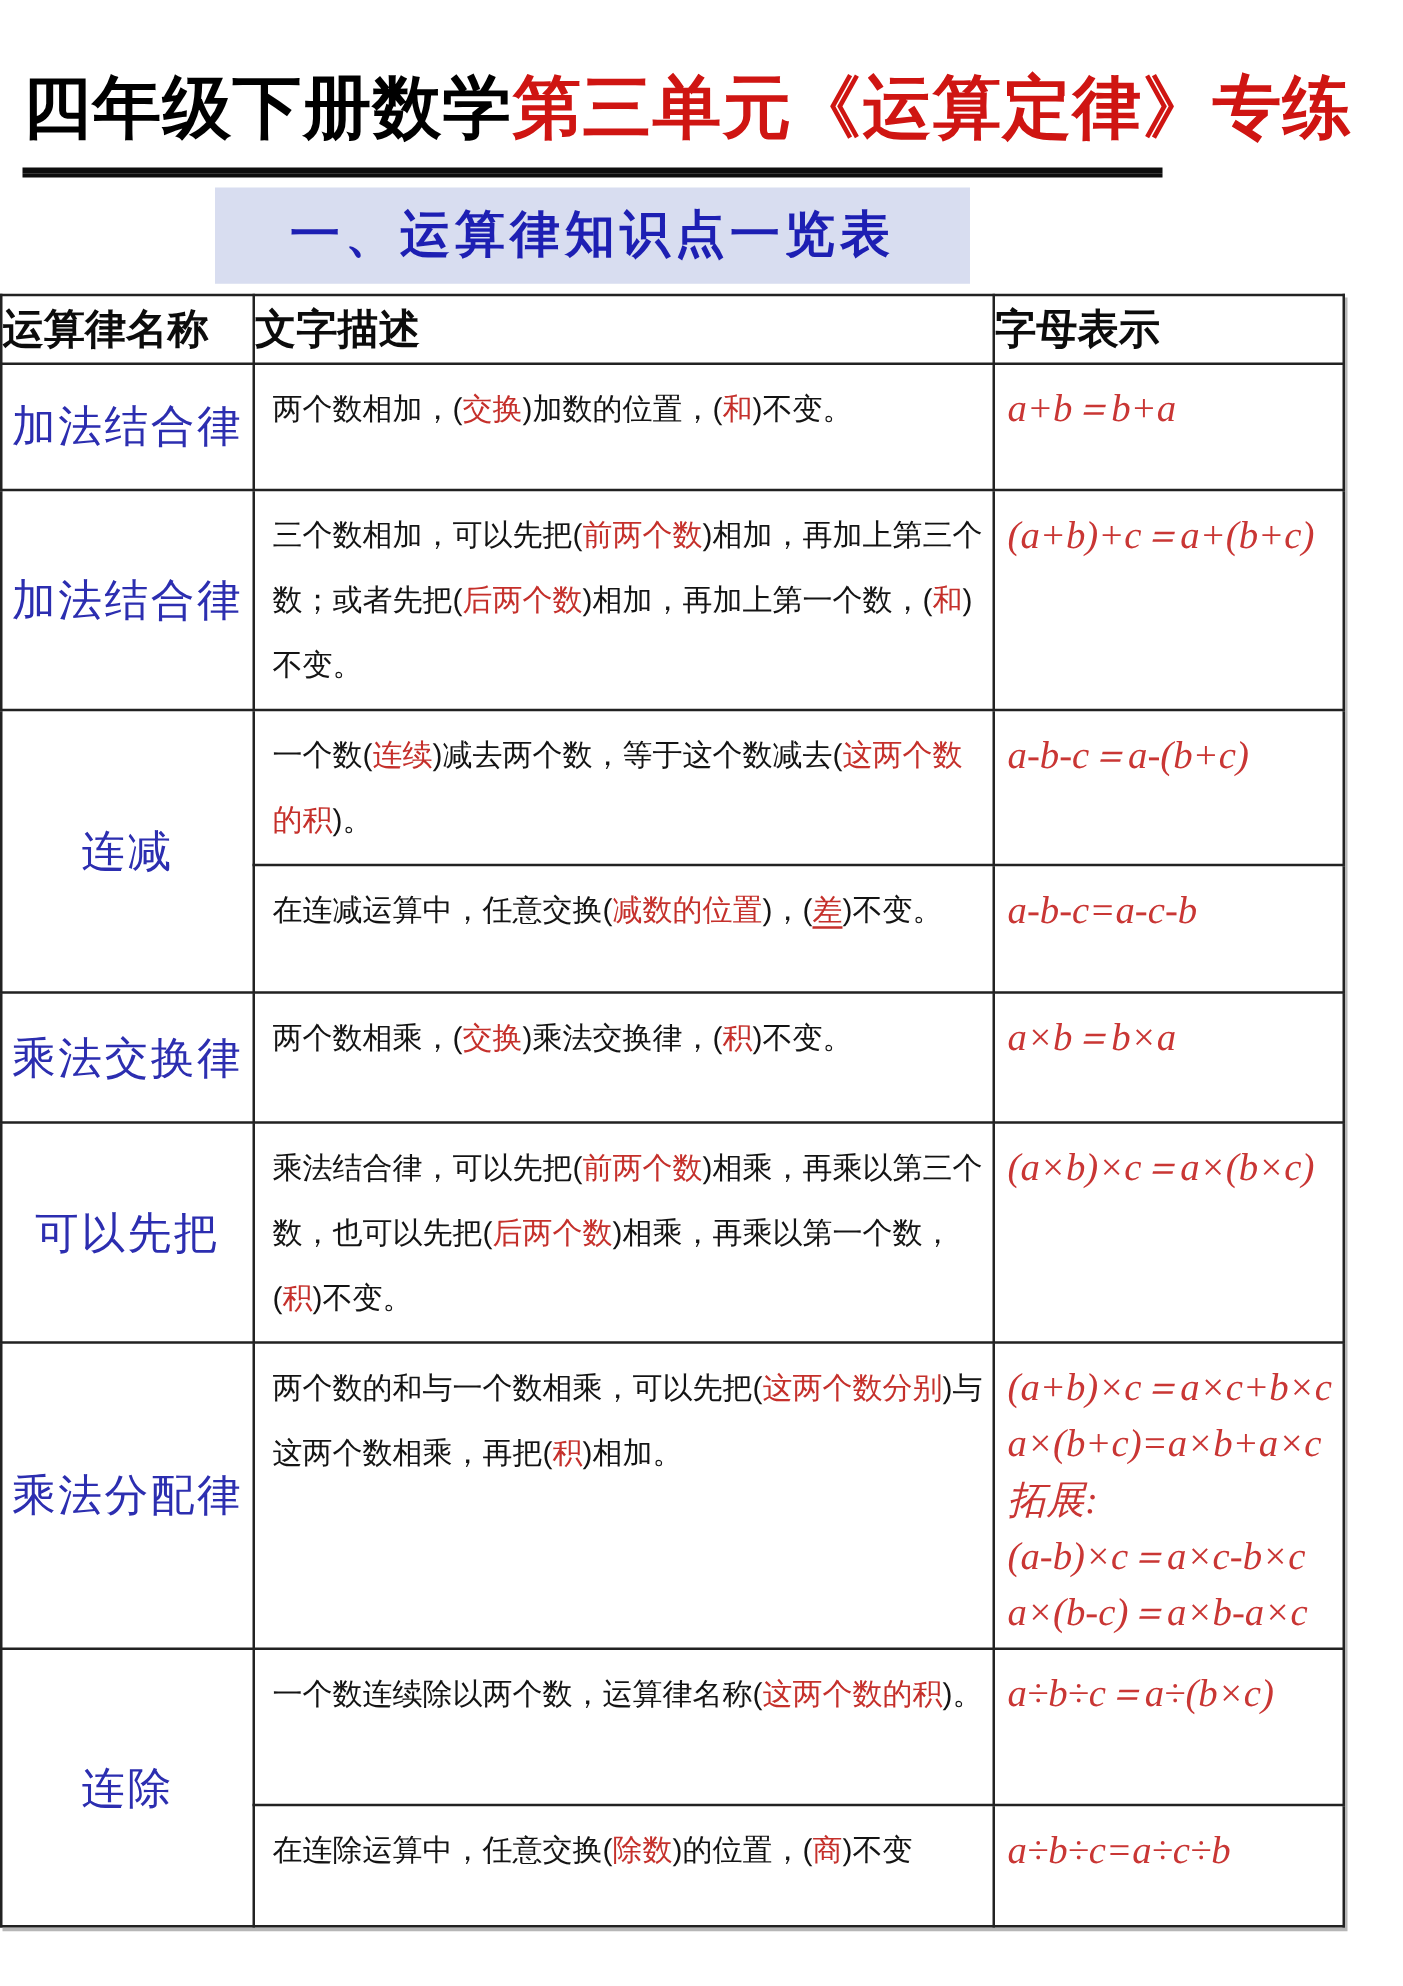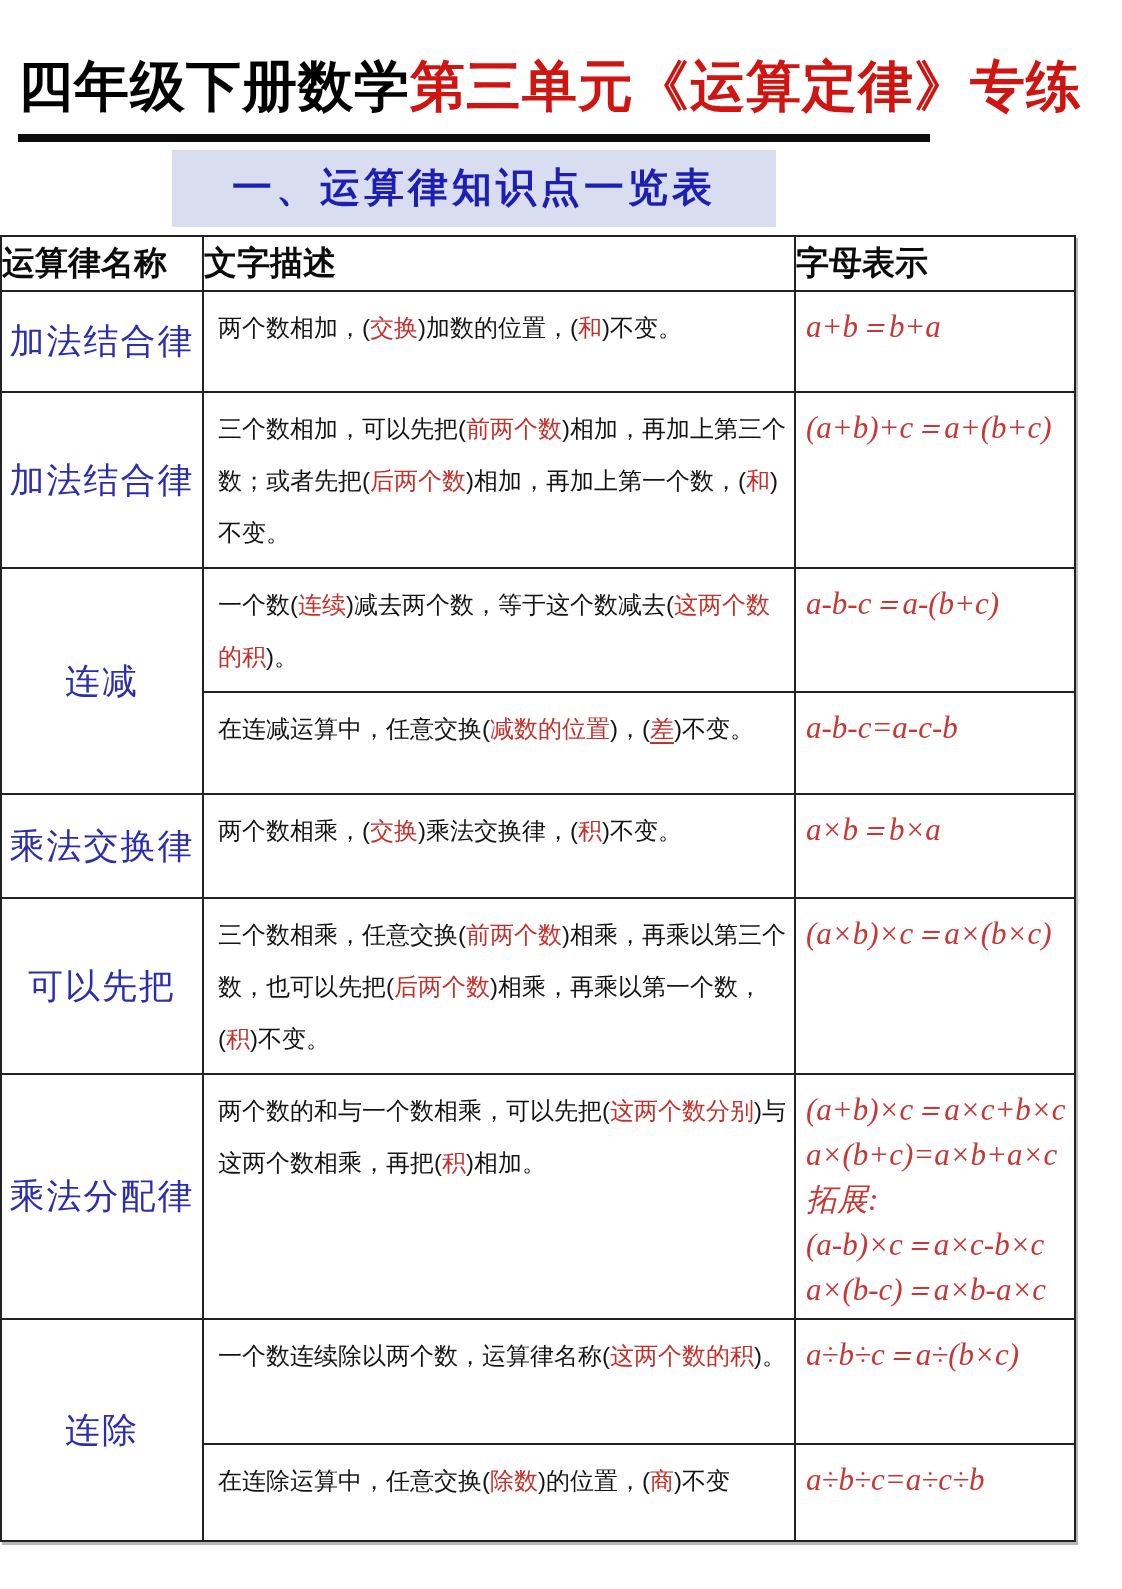--- a/index.html
+++ b/index.html
@@ -162,21 +162,21 @@
         </tr>
         <tr style="height: 104px;">
           <td class="label-cell" rowspan="1">乘法交换律</td>
           <td class="desc-cell"><span>两个数相乘，(</span><span class="red">交换</span><span>)乘法交换律，(</span><span class="red">积</span><span>)不变。</span></td>
           <td class="formula-cell">
             <div class="formula-line">a×b＝b×a</div>
           </td>
         </tr>
         <tr style="height: 160px;">
           <td class="label-cell" rowspan="1">可以先把</td>
-          <td class="desc-cell"><span>三个数相乘，任意交换(</span><span class="red">前两个数</span><span>)相乘，再乘以第三个数，也可以先把(</span><span class="red">后两个数</span><span>)相乘，再乘以第一个数，(</span><span class="red">积</span><span>)不变。</span></td>
+          <td class="desc-cell"><span>乘法结合律，可以先把(</span><span class="red">前两个数</span><span>)相乘，再乘以第三个数，也可以先把(</span><span class="red">后两个数</span><span>)相乘，再乘以第一个数，(</span><span class="red">积</span><span>)不变。</span></td>
           <td class="formula-cell">
             <div class="formula-line">(a×b)×c＝a×(b×c)</div>
           </td>
         </tr>
         <tr style="height: 224px;">
           <td class="label-cell" rowspan="1">乘法分配律</td>
           <td class="desc-cell"><span>两个数的和与一个数相乘，可以先把(</span><span class="red">这两个数分别</span><span>)与这两个数相乘，再把(</span><span class="red">积</span><span>)相加。</span></td>
           <td class="formula-cell">
             <div class="formula-line">(a+b)×c＝a×c+b×c</div>
             <div class="formula-line">a×(b+c)=a×b+a×c</div>

